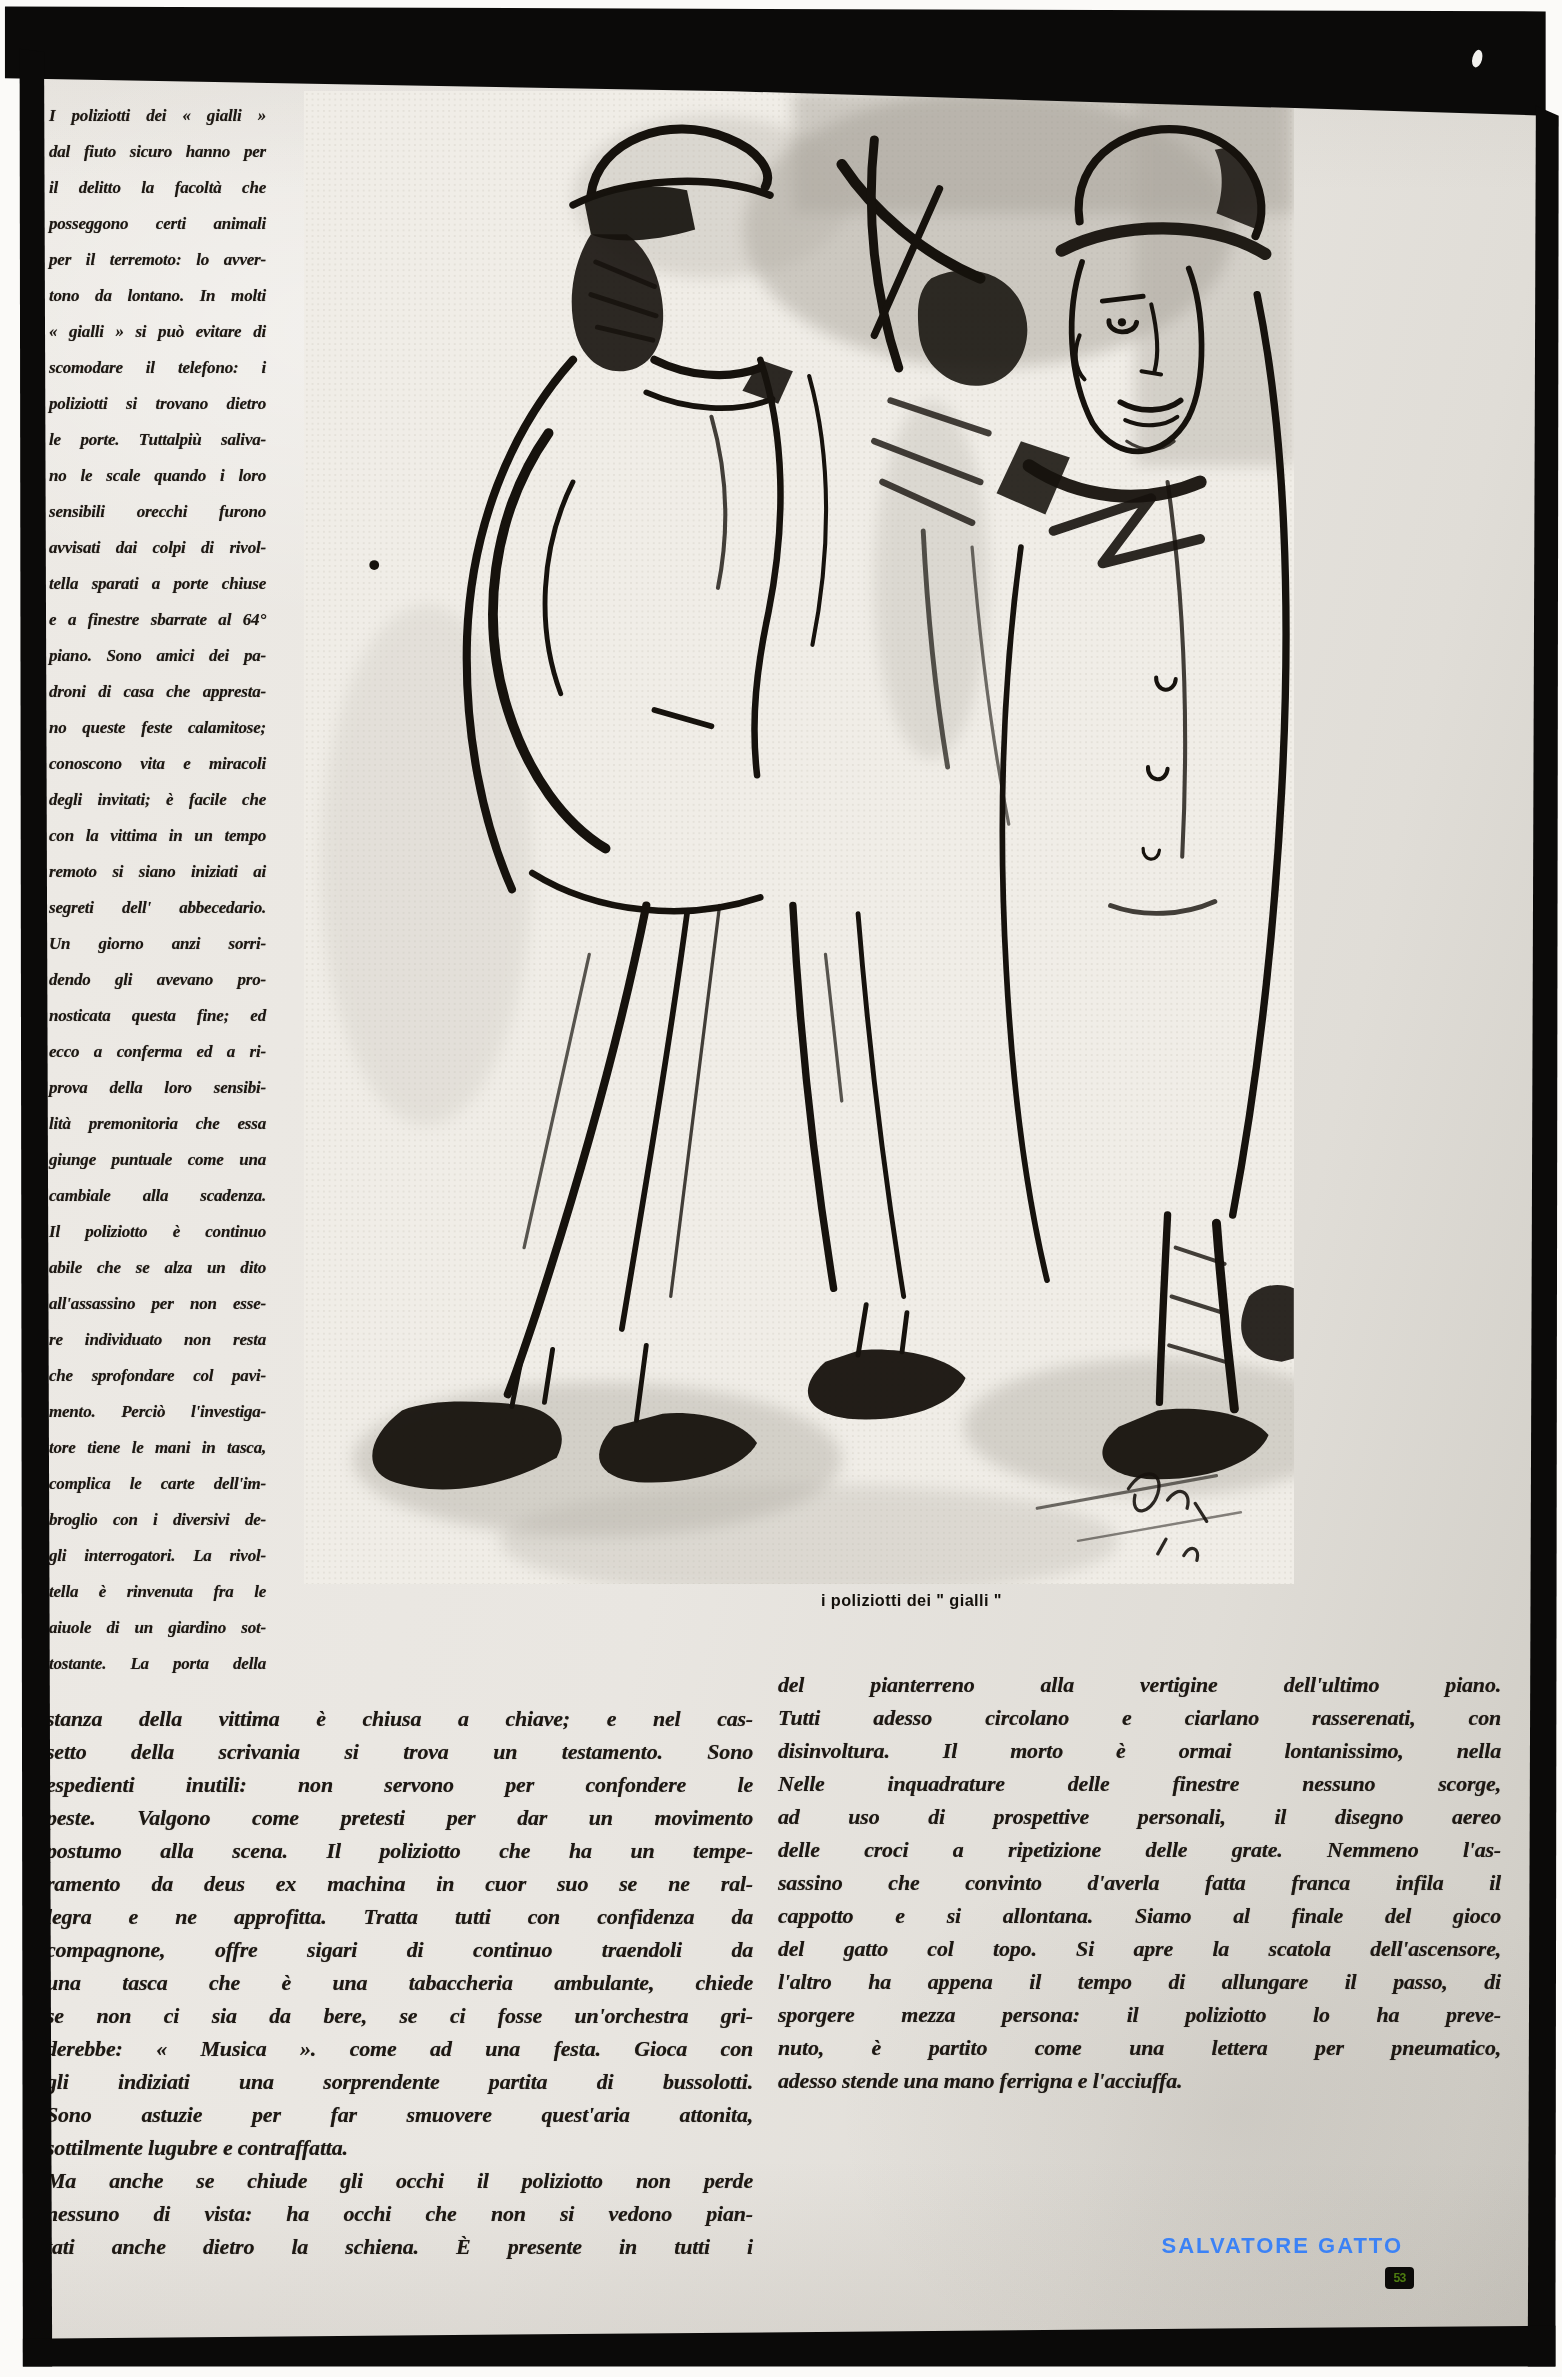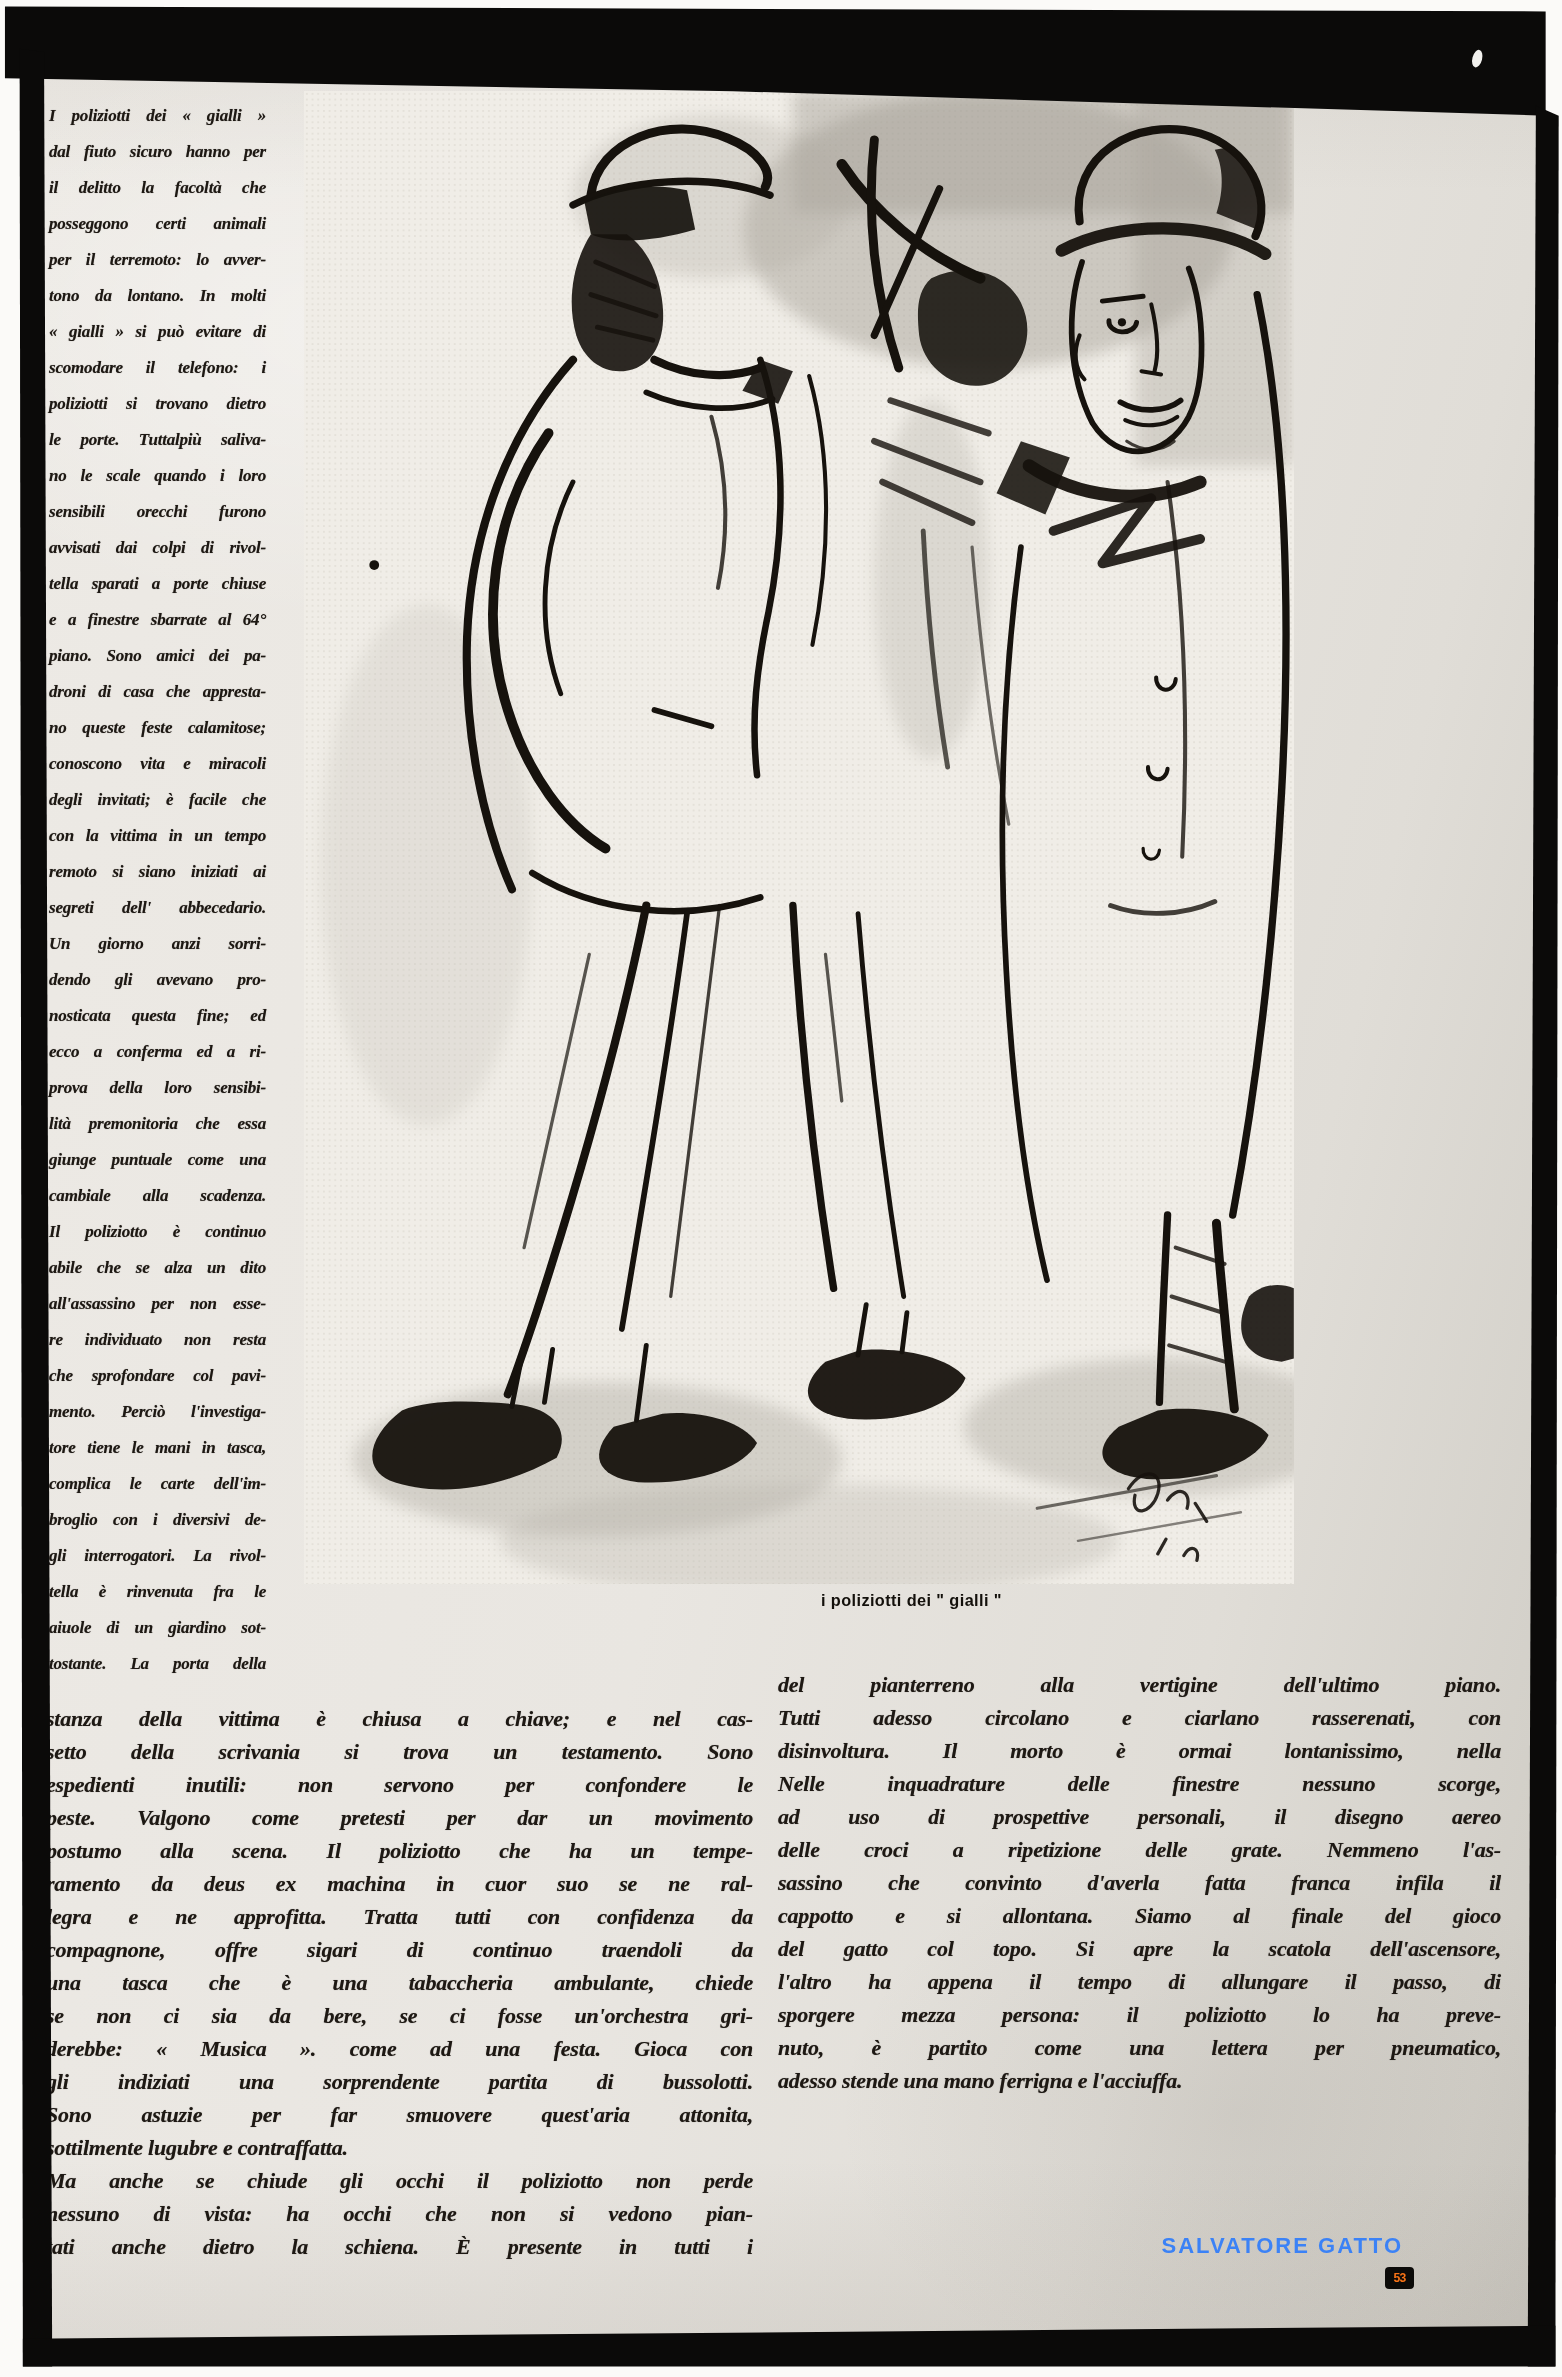--- a/index.html
+++ b/index.html
@@ -48,21 +48,21 @@
     position:absolute;left:994px;top:2189px;width:409px;z-index:2;text-align:right;
     font-family:"Liberation Sans", sans-serif;font-weight:700;font-size:22px;
     letter-spacing:2px;color:#3b82f6;filter:blur(0.4px);margin-top:44px;
   }
   .pagenum{
     position:absolute;left:1385px;top:2267px;width:29px;height:22px;z-index:2;
     background:#0c0b09;border-radius:4.1px;display:flex;align-items:center;justify-content:center;
     filter:blur(0.3px);
   }
   .pagenum span{
-    font-family:"Liberation Sans", sans-serif;font-weight:700;font-size:12.2px;color:#f97316;
+    font-family:"Liberation Sans", sans-serif;font-weight:700;font-size:12.2px;color:#4d7c0f;
     letter-spacing:-0.8px;
   }
   .frame{position:absolute;left:0;top:0;z-index:3;pointer-events:none;}
 </style>
 </head>
 <body>
 
 <div class="paper"></div>
 
 <div class="photo">

